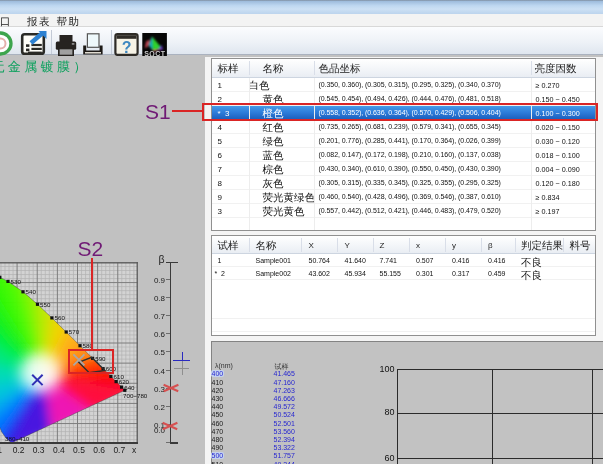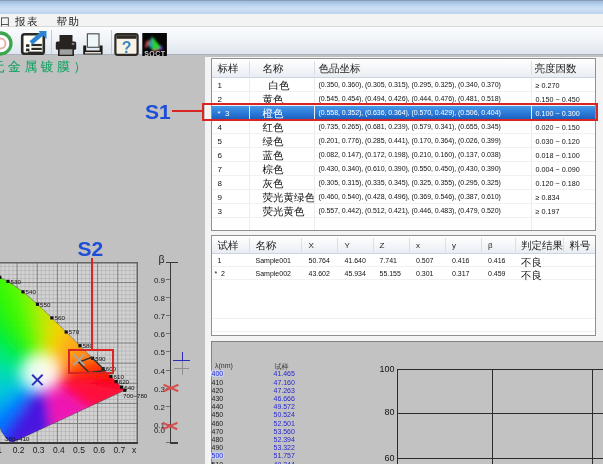--- a/index.html
+++ b/index.html
@@ -27,30 +27,30 @@
 .r2e{position:absolute;left:0;width:100%;height:13px;border-bottom:1px solid #f1f1f1}
 .vs{position:absolute;top:2px;height:14px;width:1px;background:#d9dee8}
 .vl{position:absolute;top:18.5px;height:calc(100% - 18.5px);width:1px;background:#ededed}
 #bpanel{position:absolute;left:210.5px;top:341px;width:392.5px;height:123px;background:#c2c2c2;border-top:1.2px solid #838383;border-left:1.2px solid #838383}
 .lr{position:absolute;font-size:7px}
 .bl{position:absolute;left:146px;width:19px;text-align:right;font-size:8px;color:#1c1c1c}
 .xl{position:absolute;top:444.5px;width:20px;text-align:center;font-size:8.5px;color:#1c1c1c}
 .ab{position:absolute;background:#3a3a3a}
 .red{position:absolute;border:2px solid #da2525}
 .redl{position:absolute;background:#da2525}
-.redt{position:absolute;font-size:21px;font-weight:bold;color:#1d4ed8}
+.redt{position:absolute;font-size:21px;font-weight:normal;color:#701a75}
 .chl{position:absolute;background:#2b2b2b}
 .chlbl{position:absolute;width:18px;text-align:right;font-size:9px;color:#111}
 </style></head>
 <body>
 <div id="root">
 <div id="title"></div>
 <div id="menu">
       <span style="left:-12px">窗口</span>
-      <span style="left:15px">报表</span>
+      <span style="left:27px">报表</span>
       <span style="left:56.5px">帮助</span>
     </div>
 <div id="tool">
       <svg width="603" height="29" viewBox="0 0 603 29" style="position:absolute;left:0;top:0">
 <line x1="51.5" y1="3" x2="51.5" y2="27" stroke="#c3cad6" stroke-width="1"></line>
 <line x1="111.5" y1="3" x2="111.5" y2="27" stroke="#c3cad6" stroke-width="1"></line>
 
 <circle cx="0.5" cy="16.5" r="10.5" fill="#fff" stroke="#3da54d" stroke-width="3.3"></circle>
 <circle cx="0.5" cy="16.5" r="5" fill="none" stroke="#e4b0ac" stroke-width="2"></circle>
 
@@ -99,21 +99,21 @@
         <span class="c hk" style="left:6px">标样</span>
         <span class="c hk" style="left:51px">名称</span>
 <span class="c hk" style="left:107px">色品坐标</span>
         <span class="c hk" style="left:323px">亮度因数</span>
 <span class="vs" style="left:37px"></span>
         <span class="vs" style="left:102px"></span>
         <span class="vs" style="left:319px"></span>
       </div>
 <div class="r1" style="top:18.5px">
 <span class="c" style="left:6px">1</span>
-        <span class="c ck" style="left:57px">白色</span>
+        <span class="c ck" style="left:37px">白色</span>
 <span class="c sm" style="left:107px">(0.350, 0.360), (0.305, 0.315), (0.295, 0.325), (0.340, 0.370)</span>
         <span class="c sm2" style="left:324px">≥ 0.270</span>
       </div>
       <div class="r1" style="top:32.5px">
 <span class="c" style="left:6px">2</span>
         <span class="c ck" style="left:51px">黄色</span>
 <span class="c sm" style="left:107px">(0.545, 0.454), (0.494, 0.426), (0.444, 0.476), (0.481, 0.518)</span>
         <span class="c sm2" style="left:324px">0.150 ~ 0.450</span>
       </div>
       <div class="r1 sel" style="top:46.5px">

